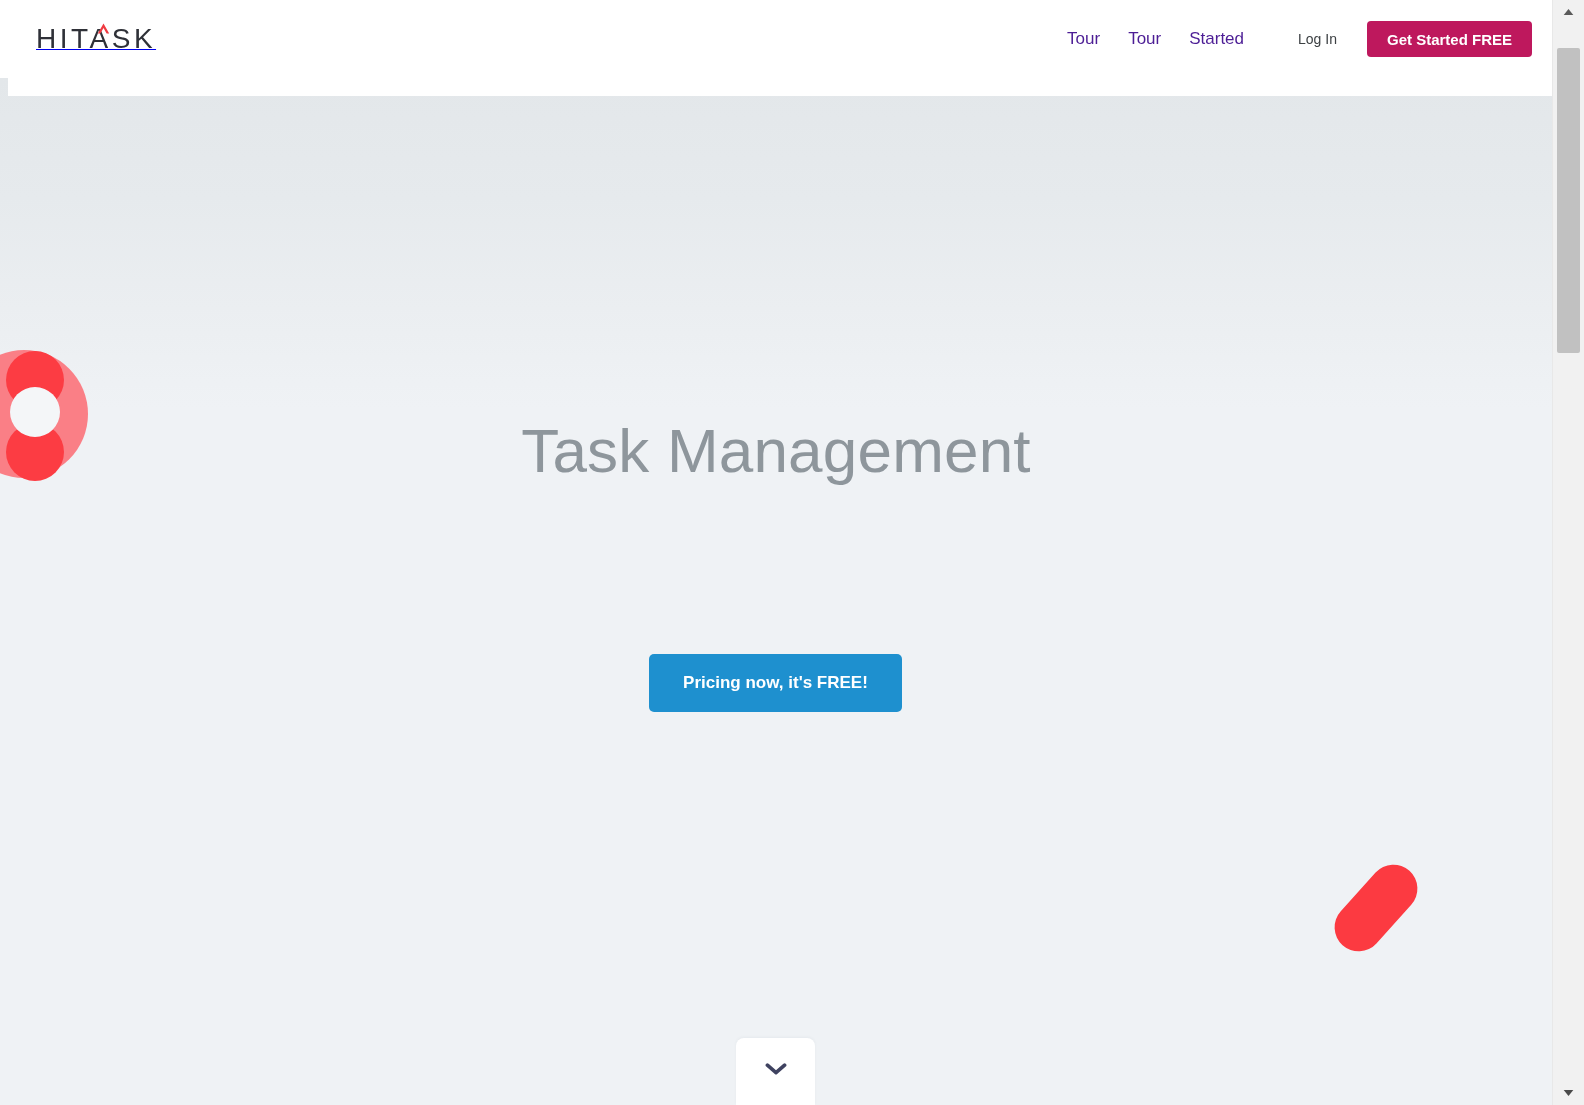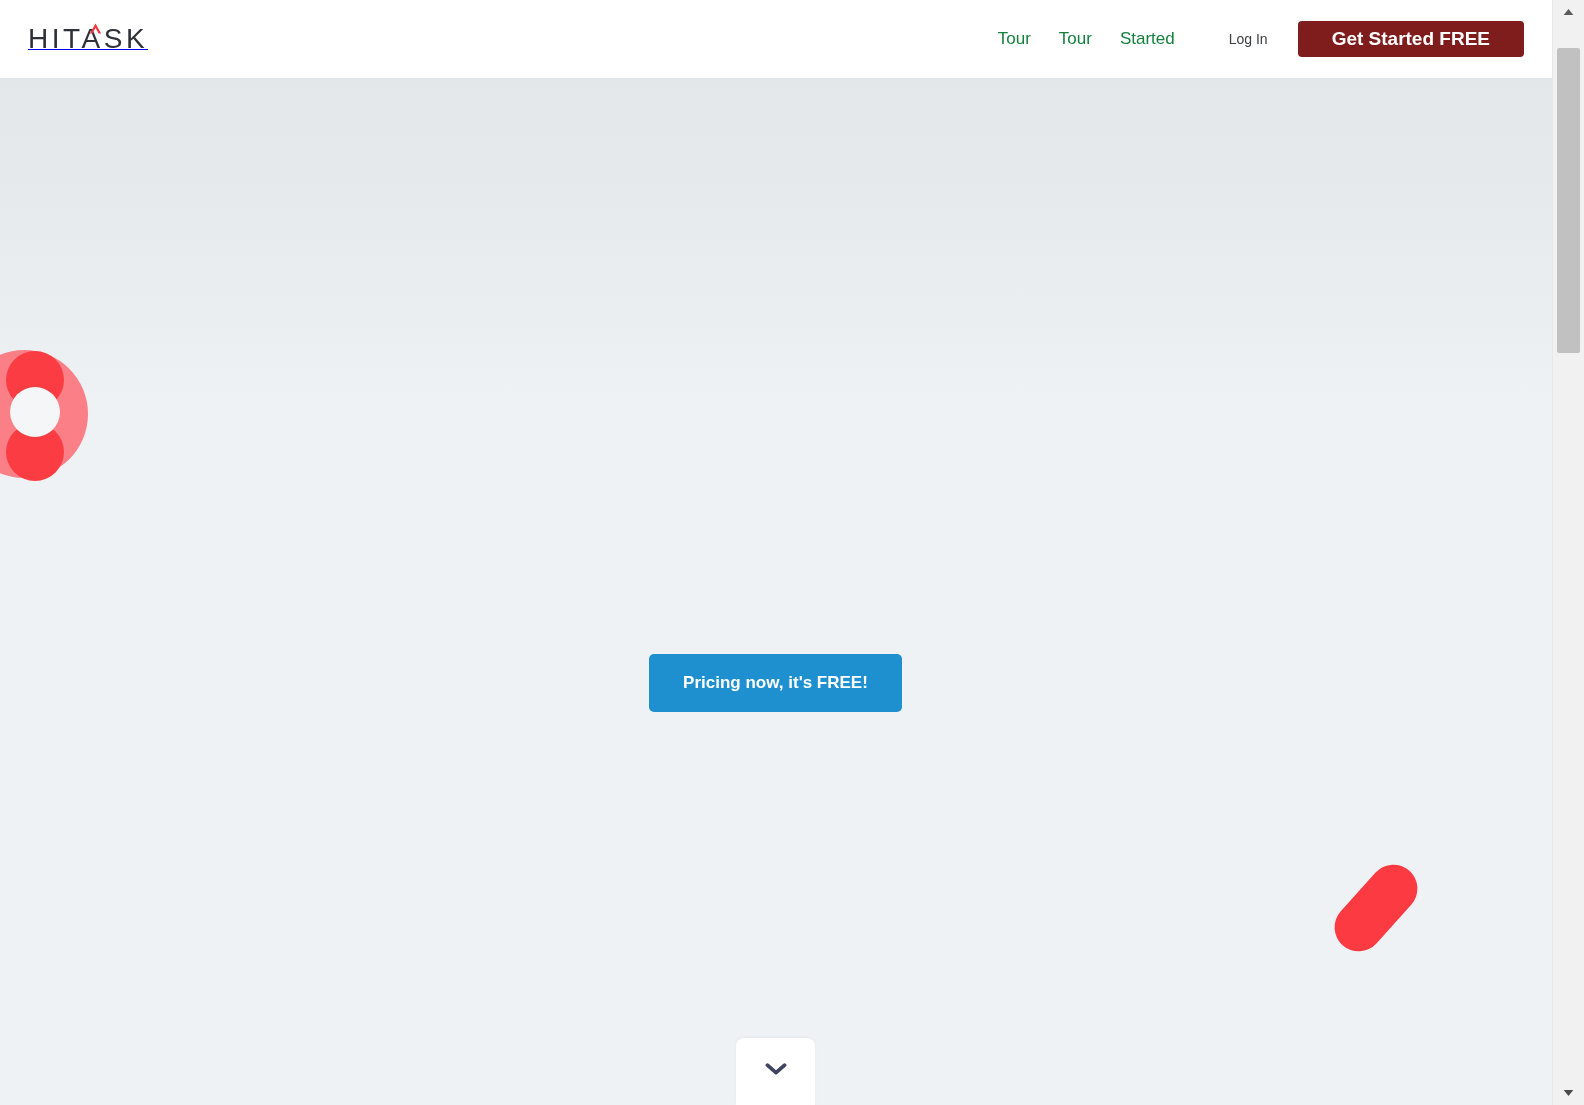--- a/index.html
+++ b/index.html
@@ -24,24 +24,24 @@
     top: 0;
     width: 1552px;
     height: 1105px;
     overflow: hidden;
     background: #ffffff;
   }
 
   
   #site-header {
     position: absolute;
-    left: 0;
+    left: 8px;
     top: 0;
     width: 1552px;
-    height: 78px;
+    height: 96px;
     background: #ffffff;
     z-index: 40;
   }
 
   #brand-logo {
     position: absolute;
     left: 28px;
     top: 22px;
     height: 34px;
     display: flex;
@@ -76,21 +76,21 @@
     position: absolute;
     right: 28px;
     top: 0;
     height: 78px;
     display: flex;
     align-items: center;
   }
 
   .nav-link {
     font-size: 17px;
-    color: #15803d;
+    color: #4c1d95;
     text-decoration: none;
     line-height: 78px;
     padding: 0 10px;
     white-space: nowrap;
     cursor: pointer;
   }
 
   #nav-primary { display: flex; align-items: center; }
   #nav-primary .nav-link { margin: 0 4px; }
 
@@ -102,24 +102,24 @@
     margin-left: 40px;
     margin-right: 30px;
     cursor: pointer;
   }
 
   #get-started-button {
     display: inline-flex;
     align-items: center;
     justify-content: center;
     height: 36px;
-    padding: 0 34px;
-    background: #7f1d1d;
+    padding: 0 20px;
+    background: #be185d;
     color: #ffffff;
-    font-size: 19px;
+    font-size: 15px;
     font-weight: 600;
     border: none;
     border-radius: 4px;
     cursor: pointer;
     font-family: "Liberation Sans", sans-serif;
     white-space: nowrap;
   }
 
   
   #hero {
@@ -311,20 +311,21 @@
 
     <div id="deco-circle-group">
       <div id="deco-circle-big"></div>
       <div id="deco-circle-top"></div>
       <div id="deco-circle-bottom"></div>
       <div id="deco-circle-white"></div>
     </div>
 
     <div id="deco-capsule"></div>
 
+    <h1 id="hero-title">Task Management</h1>
 
     <button id="hero-cta-button">Pricing now, it's FREE!</button>
 
     <div id="scroll-down-card">
       <svg class="chev" width="22" height="14" viewBox="0 0 22 14">
         <path d="M2.4 3.1 L11 10.6 L19.6 3.1" fill="none" stroke="#3f4260" stroke-width="3.6" stroke-linecap="round" stroke-linejoin="round"></path>
       </svg>
     </div>
 
   </section>

